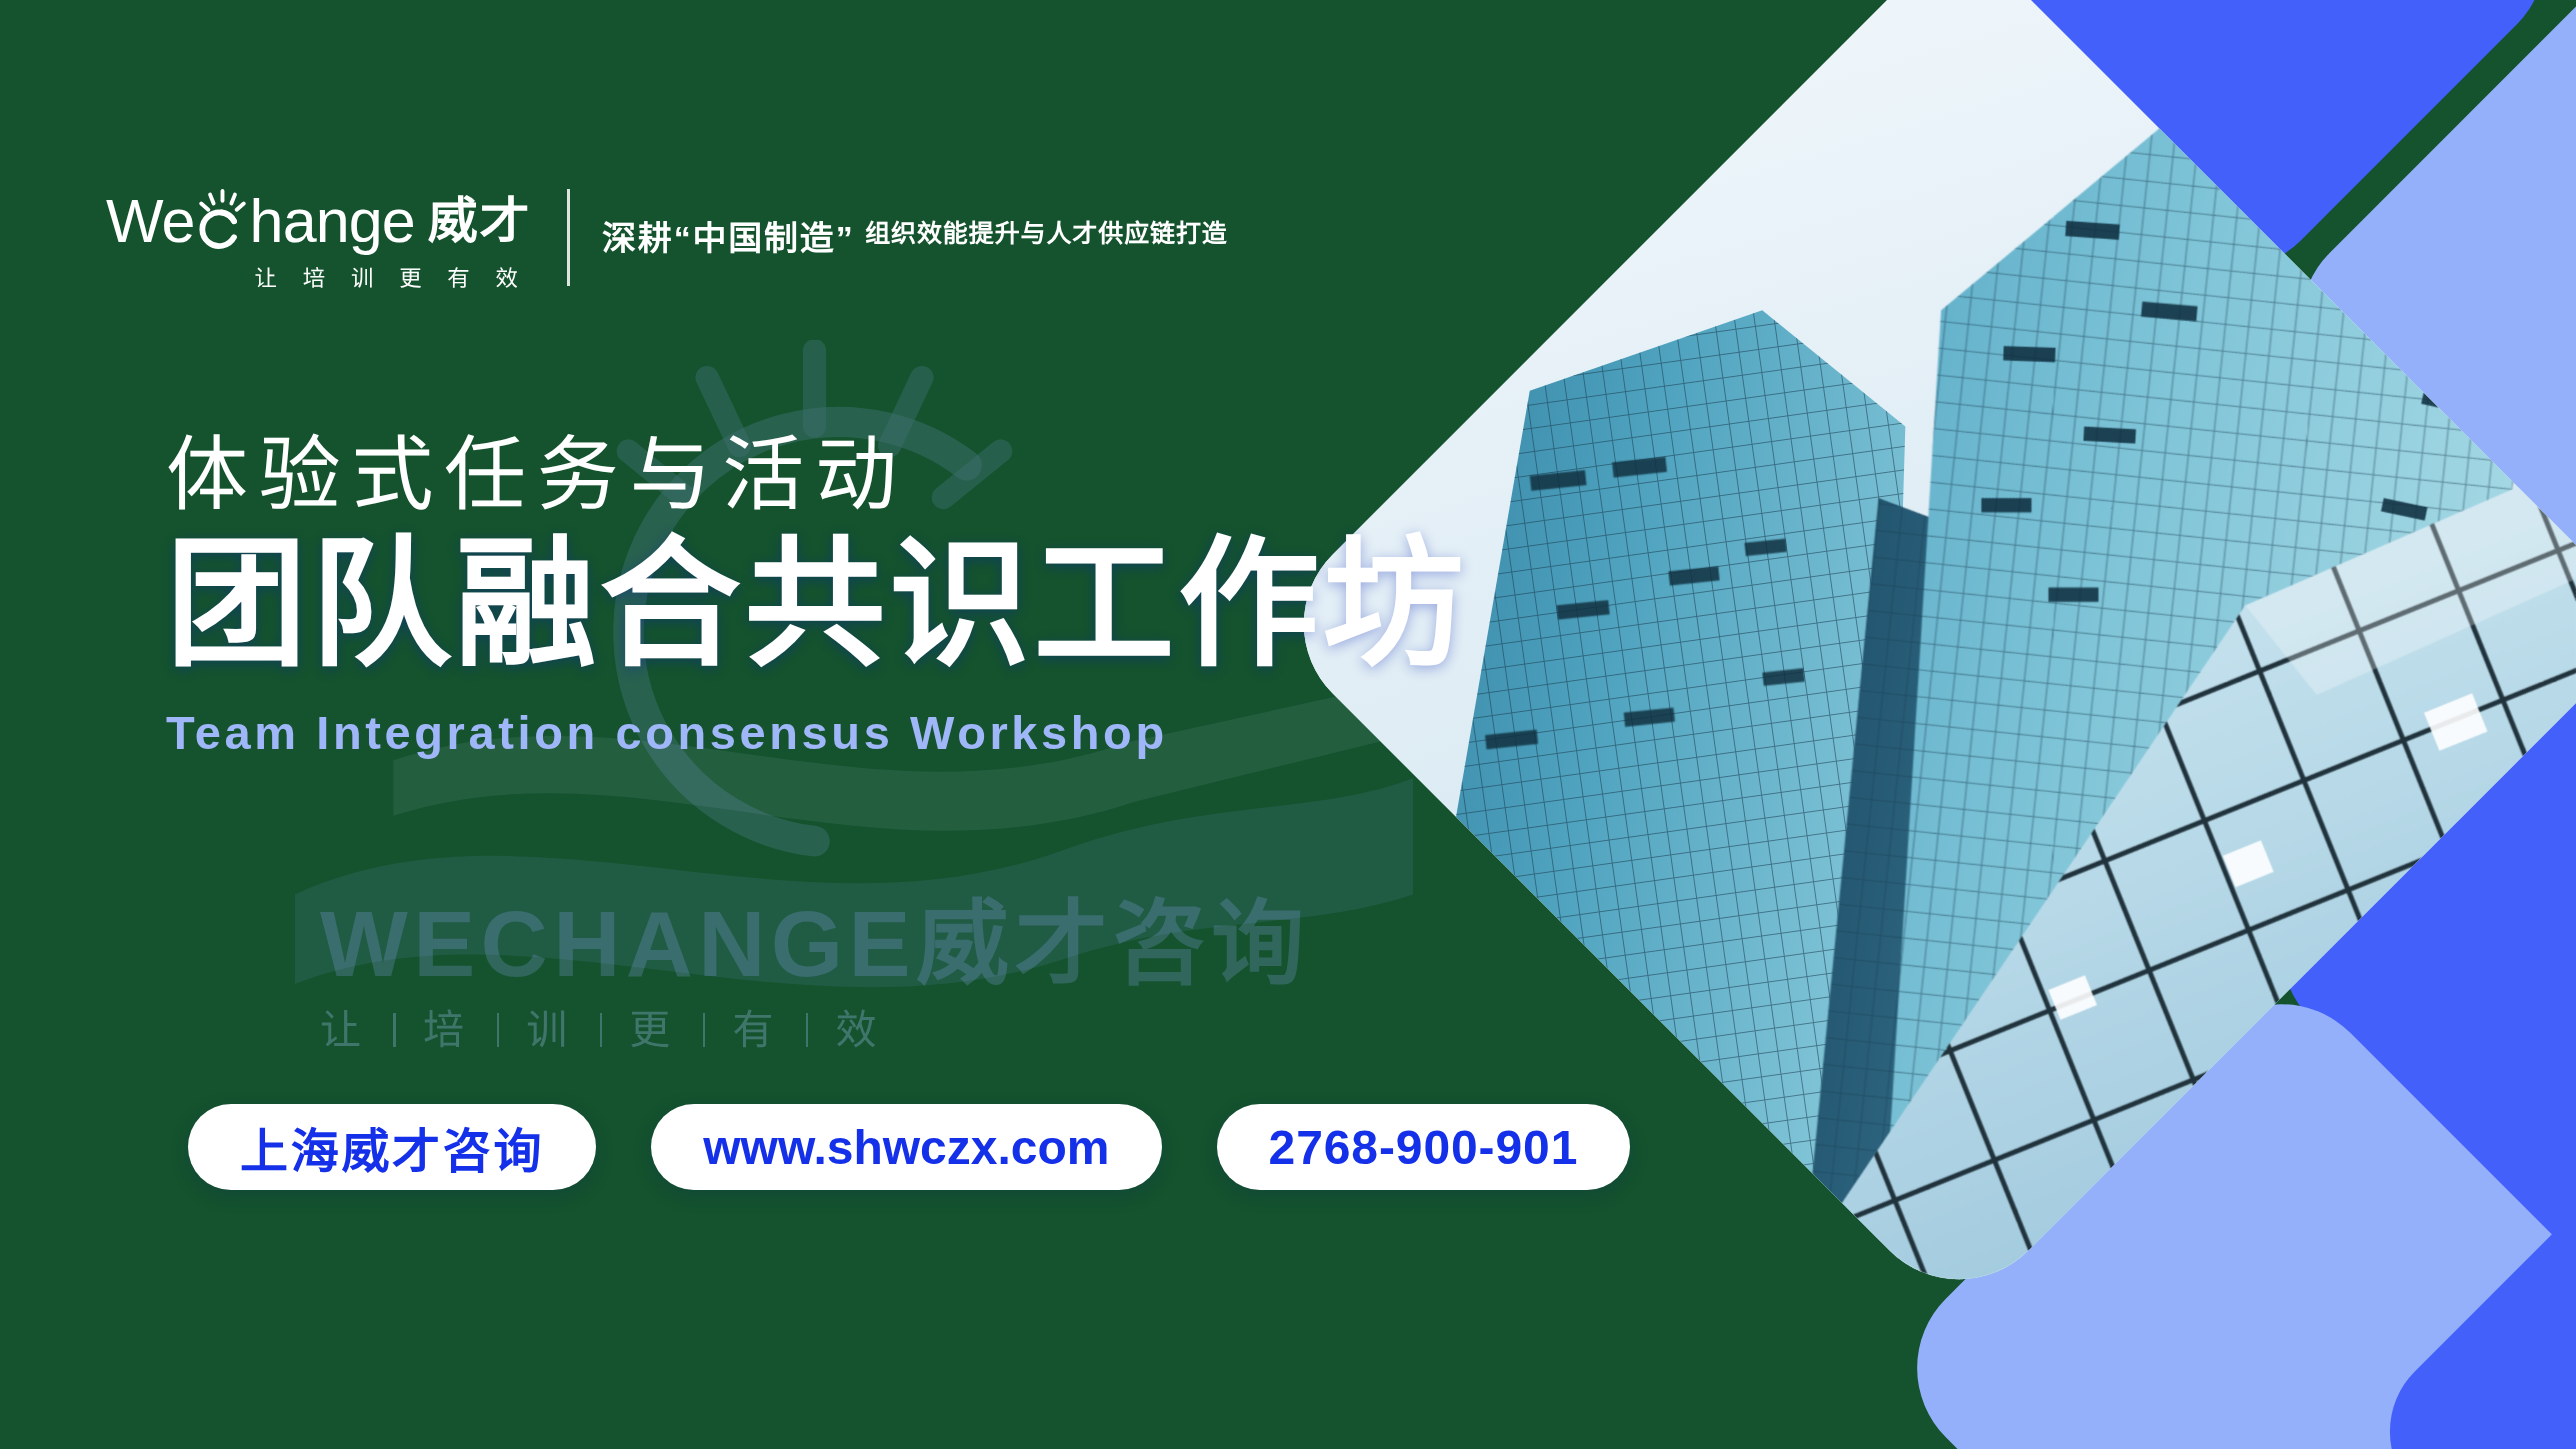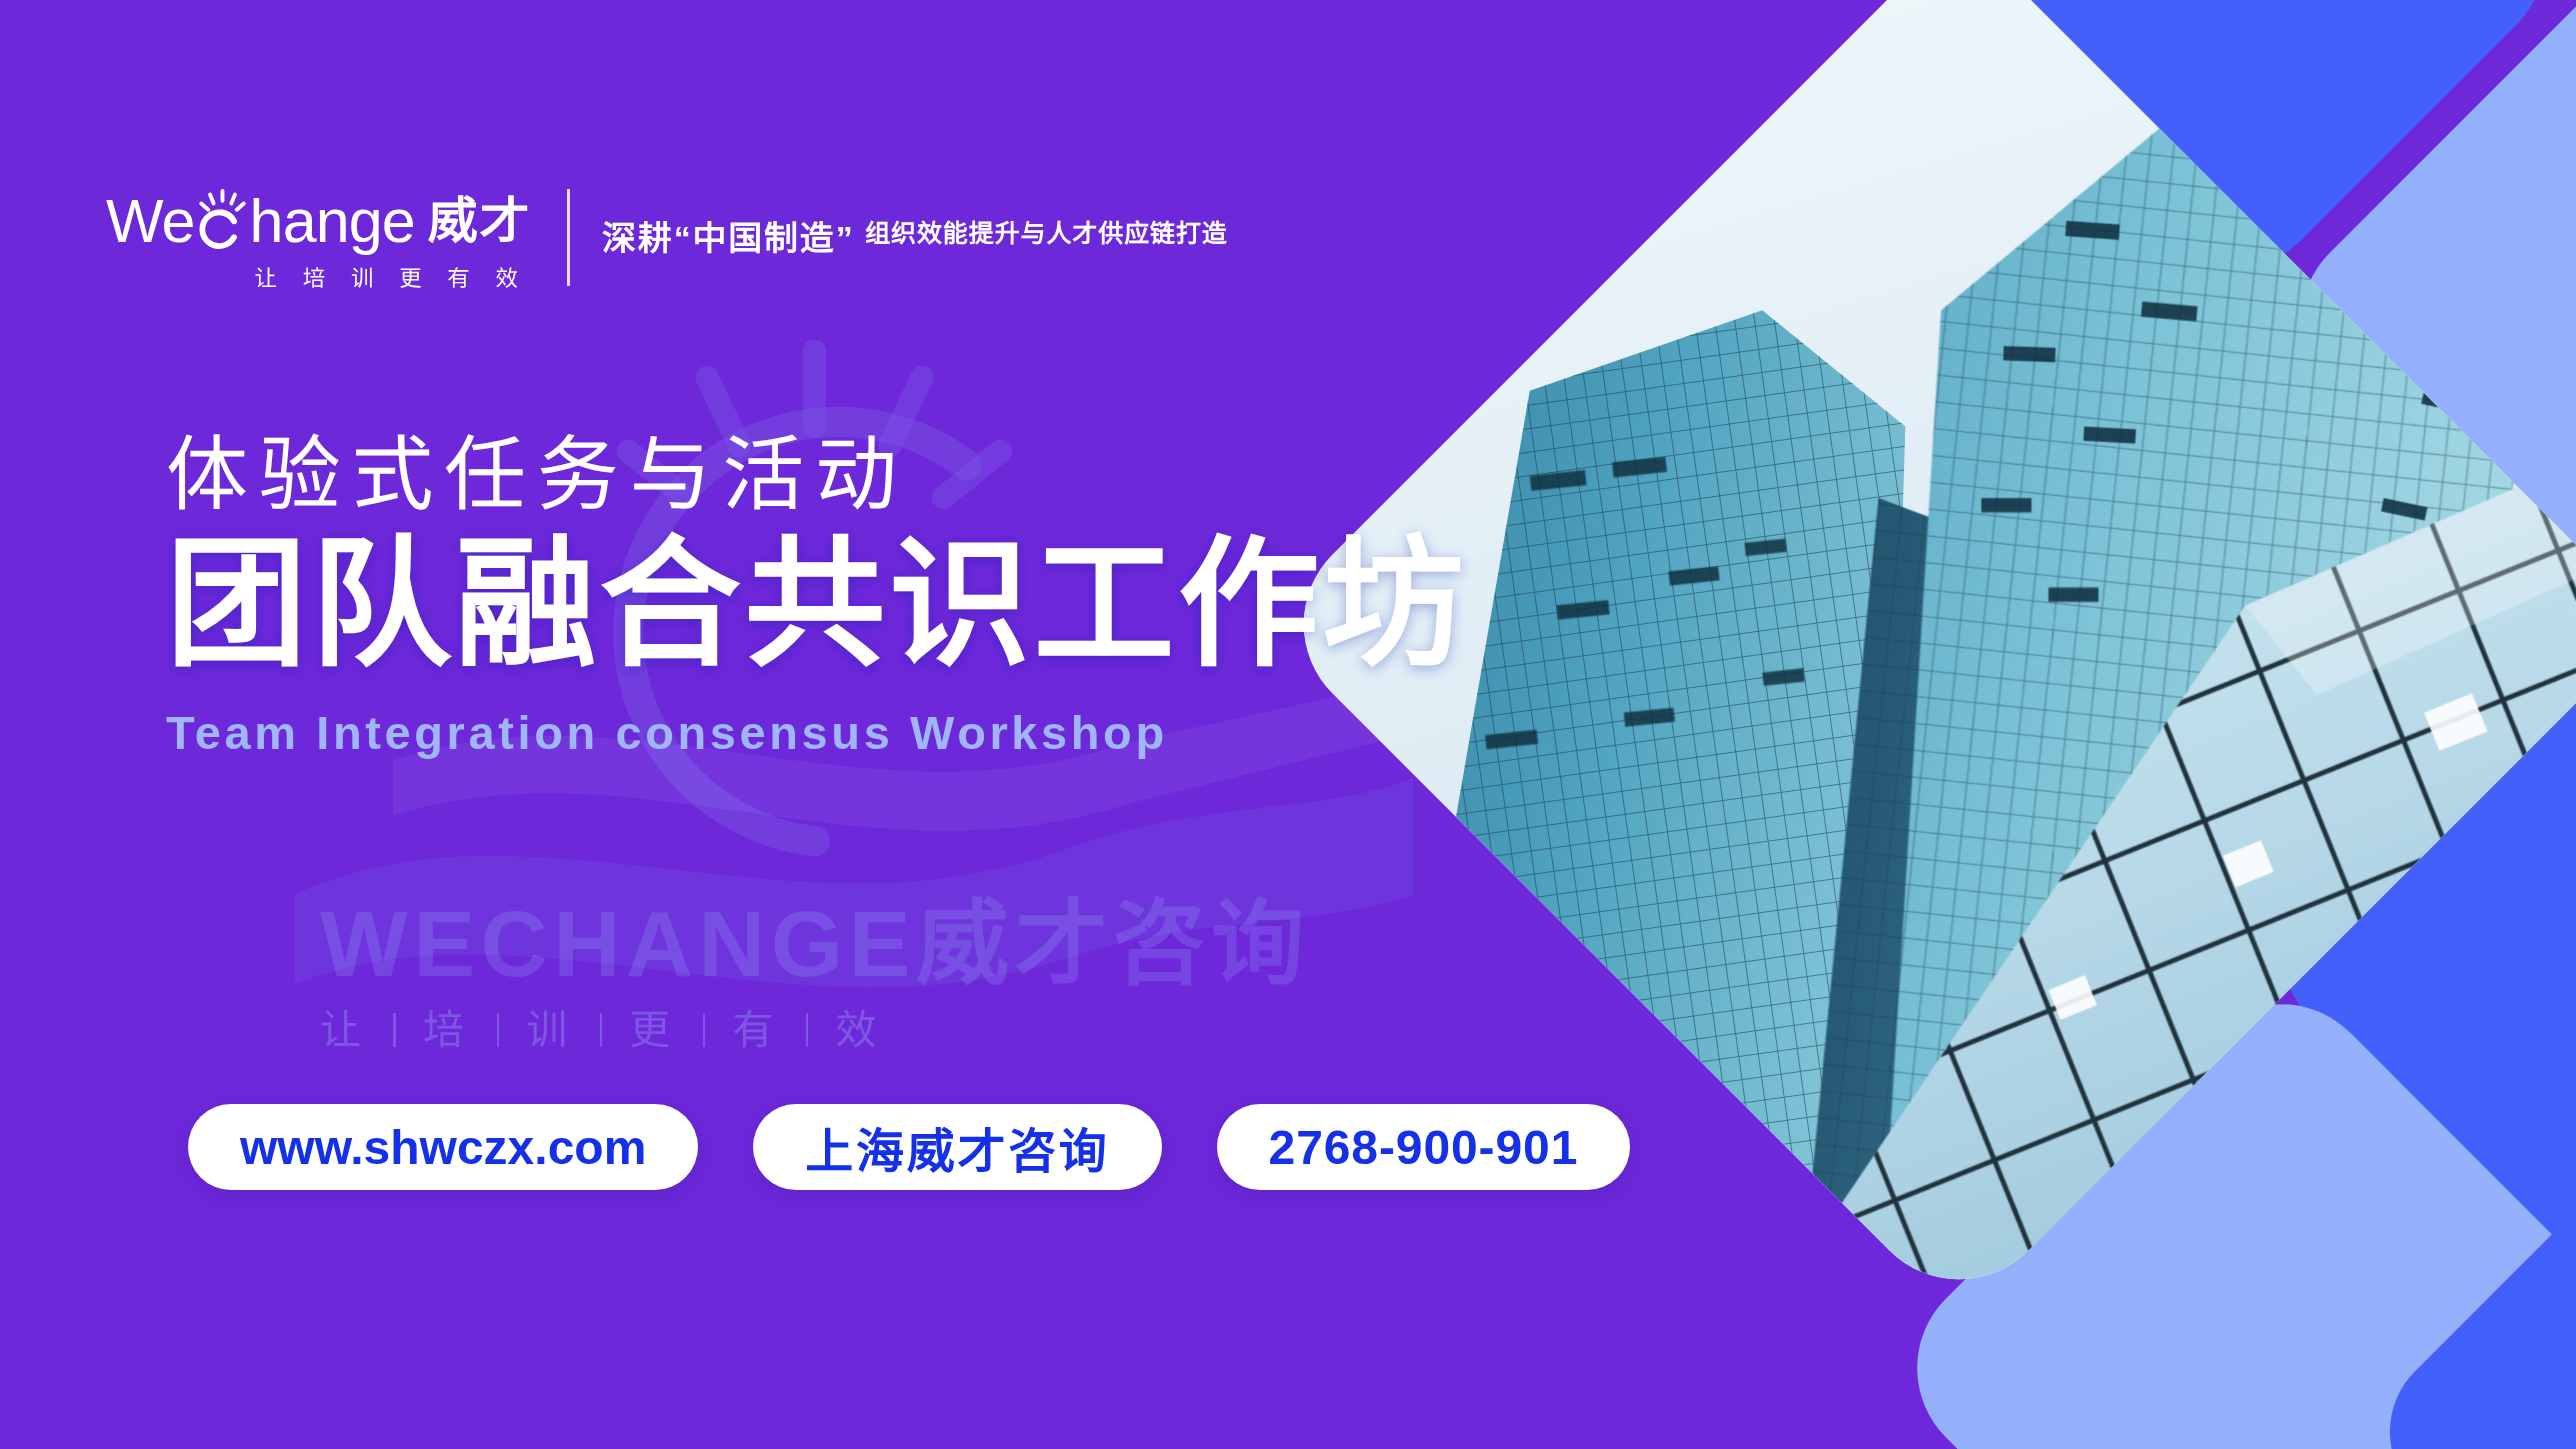--- a/index.html
+++ b/index.html
@@ -7,21 +7,21 @@
   html, body {
     width:2576px; height:1449px;
     overflow:hidden;
     background:#0E25EE;
     font-family:"Liberation Sans","DejaVu Sans",sans-serif;
   }
 
   #banner{
     position:relative;
     width:2576px; height:1449px;
-    background:#6d28d9;
+    background:#14532d;
     overflow:hidden;
   }
 
   
   .diamond{
     position:absolute;
     border-radius:98px;
     transform:rotate(45deg);
     pointer-events:none;
   }
@@ -407,24 +407,24 @@
   </div>
 
   <div class="headline-block">
     <div class="kicker">体验式任务与活动</div>
     <div class="headline">团队融合共识工作坊</div>
     <div class="subtitle-en">Team Integration consensus Workshop</div>
   </div>
 
   <div class="pill-row">
     <div class="pill">
+      <span class="pill-cn">上海威才咨询</span>
+    </div>
+    <div class="pill">
       <span class="pill-url">www.shwczx.com</span>
-    </div>
-    <div class="pill">
-      <span class="pill-cn">上海威才咨询</span>
     </div>
     <div class="pill">
       <span class="pill-tel">2768-900-901</span>
     </div>
   </div>
 
 </div>
 
 
 </body></html>

